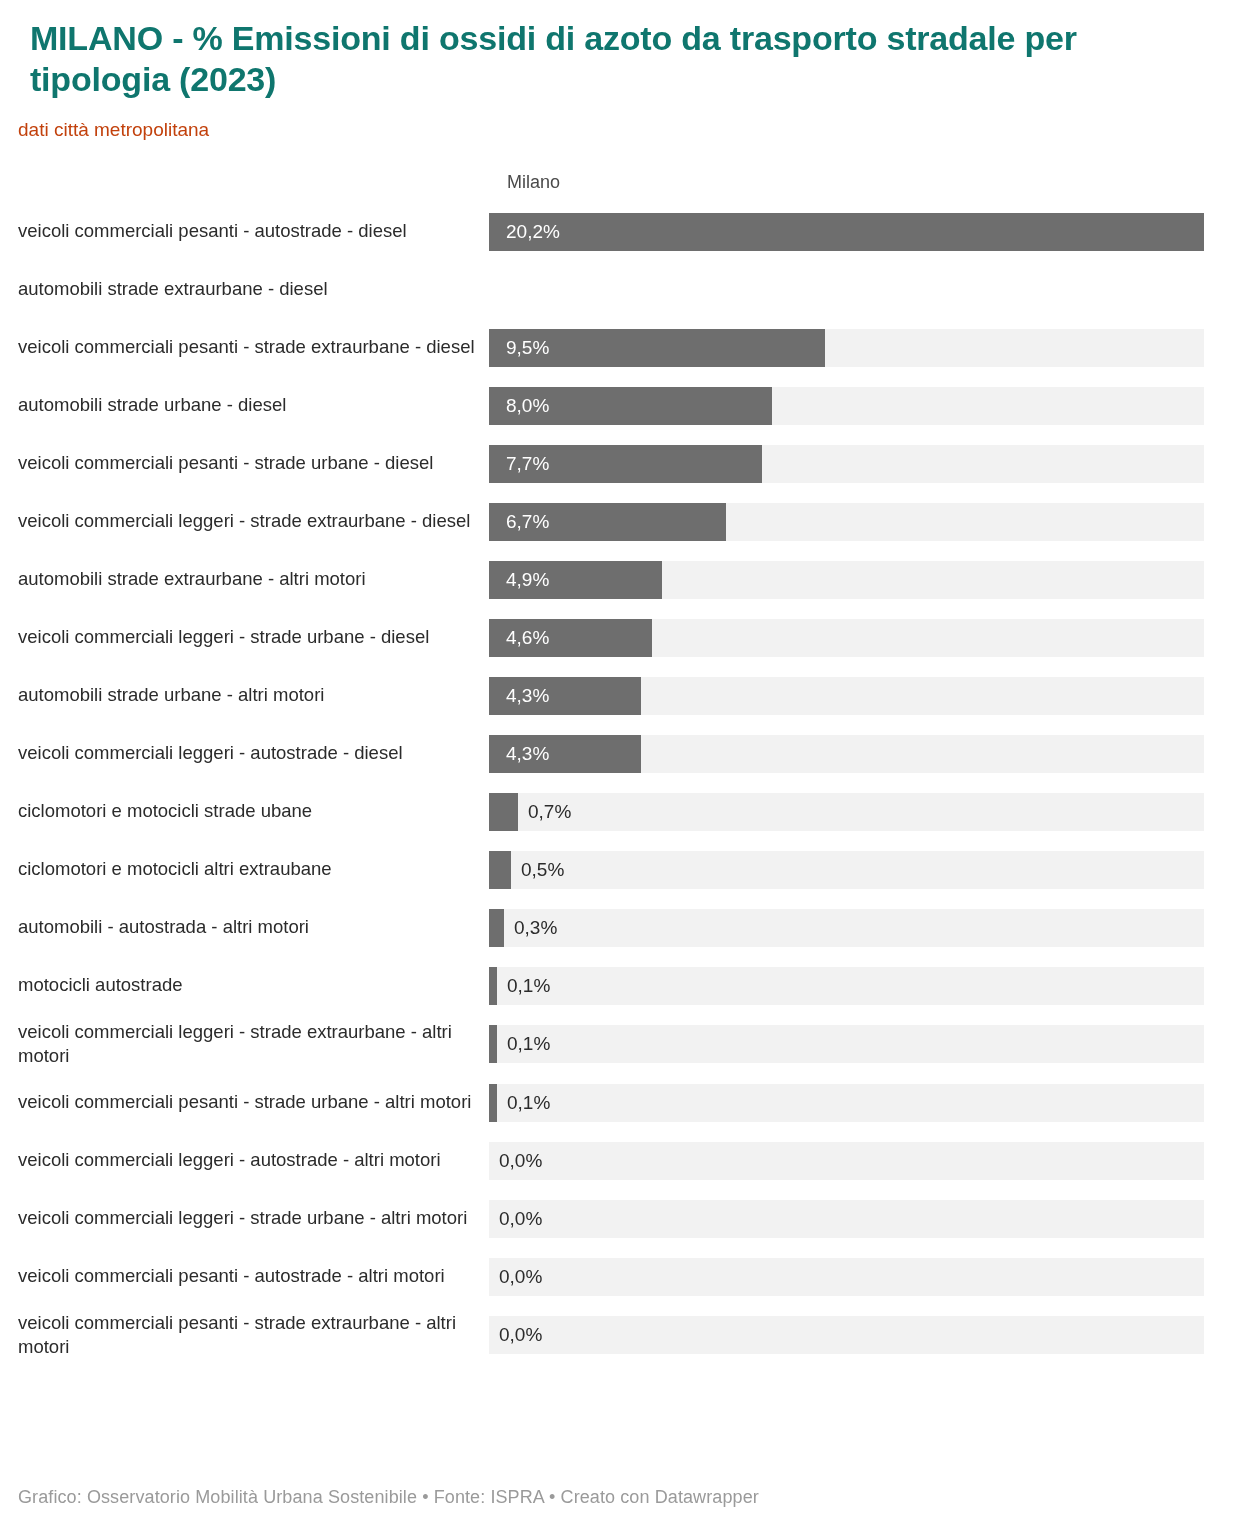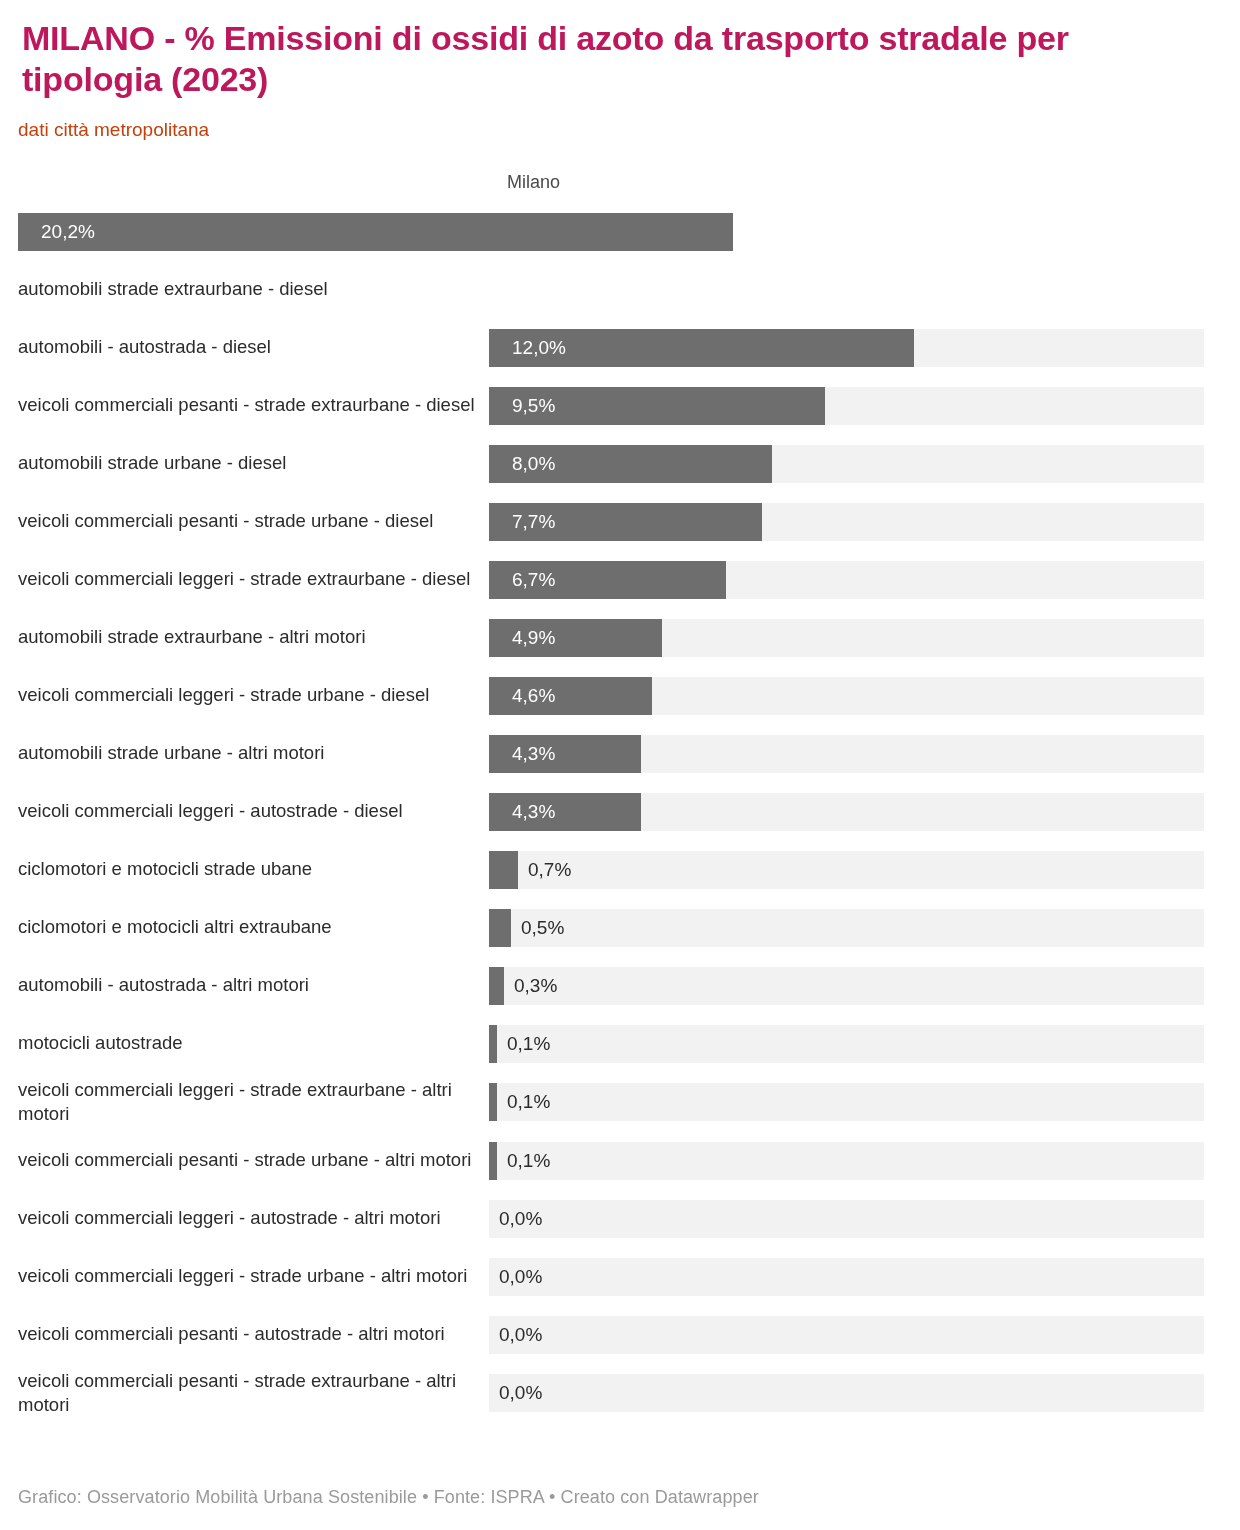--- a/index.html
+++ b/index.html
@@ -23,23 +23,23 @@
     padding: 0 18px;
   }
   
   .header {
     padding-top: 18px;
   }
   .chart-title {
     font-size: 34px;
     line-height: 1.22;
     font-weight: bold;
-    color: #be185d;
+    color: #0f766e;
     letter-spacing: -0.2px;
-    margin: 0 0 0 4px;
+    margin: 0 0 0 12px;
     max-width: 1070px;
   }
   .chart-subtitle {
     font-size: 19px;
     line-height: 1.4;
     color: #c2410c;
     margin-top: 16px;
     font-weight: normal;
   }
   
@@ -100,21 +100,21 @@
     top: 0;
     height: 38px;
     display: flex;
     align-items: center;
     font-size: 19px;
     white-space: nowrap;
     pointer-events: none;
   }
   .bar-value.inside {
     color: #ffffff;
-    left: 23px;
+    left: 17px;
   }
   .bar-value.outside {
     color: #2b2b2b;
   }
   
   .footer {
     position: absolute;
     left: 18px;
     bottom: 22px;
     font-size: 18px;
@@ -131,38 +131,31 @@
     <h1 class="chart-title">MILANO - % Emissioni di ossidi di azoto da trasporto stradale per tipologia (2023)</h1>
     <div class="chart-subtitle">dati città metropolitana</div>
   </div>
 
   <div class="col-header-row">
     <div class="col-header-label">Milano</div>
   </div>
 
   <div class="rows">
       <div class="row">
+        <div class="row-label">veicoli commerciali pesanti - autostrade - diesel</div>
         <div class="row-bar-area">
           <div class="bar-track"></div>
           <div class="bar-fill" style="width: 715px;"></div>
           <div class="bar-value inside">20,2%</div>
         </div>
       </div>
       <div class="row">
         <div class="row-label">automobili strade extraurbane - diesel</div>
       </div>
       <div class="row">
-        <div class="row-label">automobili - autostrada - diesel</div>
-        <div class="row-bar-area">
-          <div class="bar-track"></div>
-          <div class="bar-fill" style="width: 424.752px;"></div>
-          <div class="bar-value inside">12,0%</div>
-        </div>
-      </div>
-      <div class="row">
         <div class="row-label">veicoli commerciali pesanti - strade extraurbane - diesel</div>
         <div class="row-bar-area">
           <div class="bar-track"></div>
           <div class="bar-fill" style="width: 336.262px;"></div>
           <div class="bar-value inside">9,5%</div>
         </div>
       </div>
       <div class="row">
         <div class="row-label">automobili strade urbane - diesel</div>
         <div class="row-bar-area">

